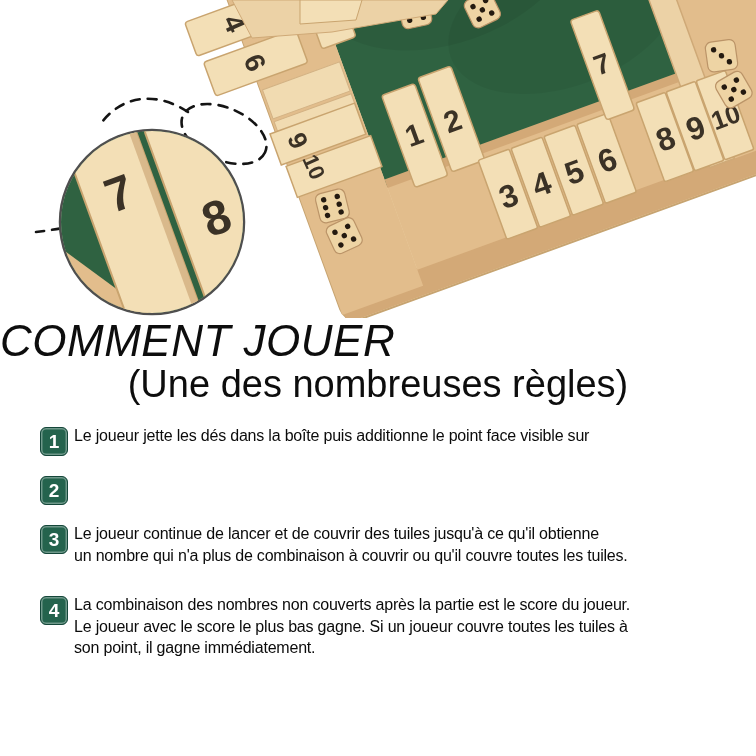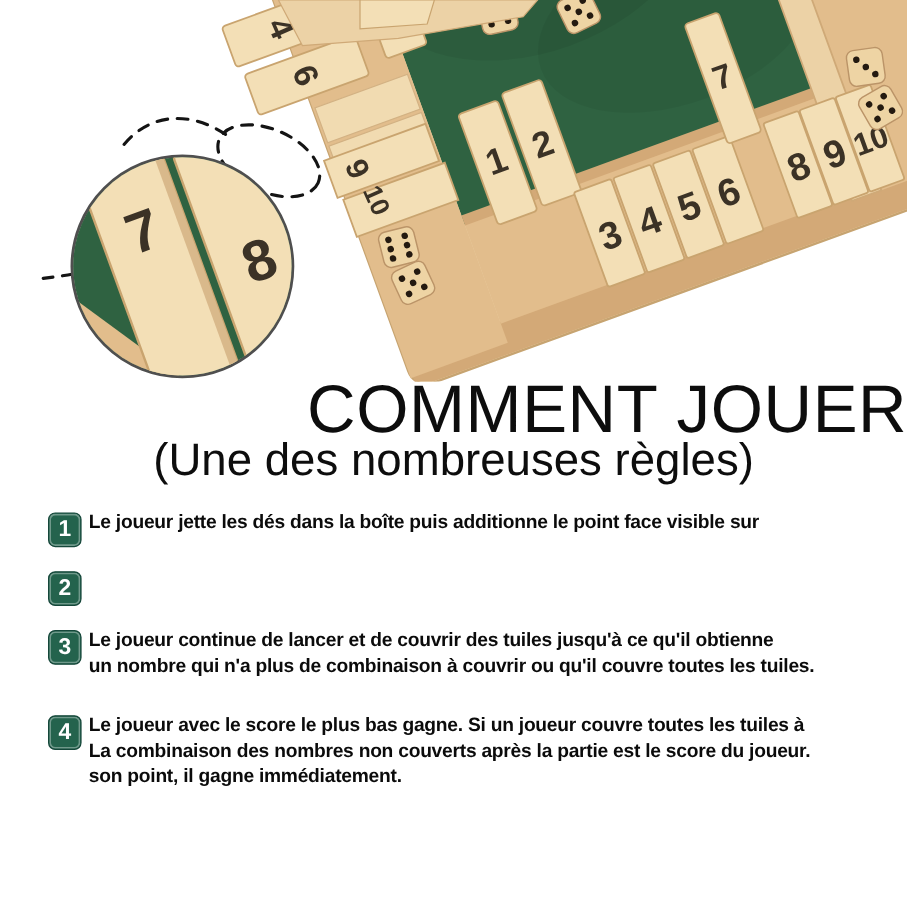--- a/index.html
+++ b/index.html
@@ -9,38 +9,38 @@
   html,body{margin:0;padding:0;}
   body{
     width:756px;height:756px;overflow:hidden;background:#ffffff;
     font-family:"Liberation Sans",sans-serif;color:var(--ink);
   }
   .photo{position:relative;width:756px;height:318px;background:#ffffff;}
   .num{font-family:"Liberation Sans",sans-serif;fill:var(--num);font-weight:600;}
   .felt{fill:var(--felt);} .wood{fill:var(--wood);} .wood-mid{fill:var(--wood-mid);}
   .wood-dark{fill:var(--wood-dark);} .tile{fill:var(--tile);}
   .title{
-    text-align:right;font-size:56px;line-height:46px;font-weight:400;
-    letter-spacing:0.5px;color:#0d0d0d;white-space:nowrap;
+    text-align:left;font-size:44px;line-height:46px;font-weight:400;
+    letter-spacing:0.5px;color:#0d0d0d;white-space:nowrap;font-style:italic;
   }
   .subtitle{
     text-align:center;font-size:38px;line-height:40px;font-weight:400;color:#0d0d0d;white-space:nowrap;
   }
   .steps{padding:21px 4px 0 40px;}
   .step{display:flex;align-items:flex-start;margin-bottom:18px;}
   .step:nth-of-type(3){margin-bottom:28px;}
   .badge{
     flex:0 0 auto;width:26px;height:27px;margin-top:2px;margin-right:6px;
     background:var(--badge);border:1px solid #15473a;border-radius:6px;
     box-shadow:inset 0 0 0 1.5px rgba(255,255,255,0.35);
     color:#ffffff;font-weight:700;font-size:19px;
     display:flex;align-items:center;justify-content:center;
   }
   .step-text{
-    font-size:16px;font-weight:700;line-height:21.5px;letter-spacing:-0.2px;color:var(--ink);
+    font-size:16px;font-weight:400;line-height:21.5px;letter-spacing:-0.2px;color:var(--ink);
   }
   .step-text .line{white-space:nowrap;}
 </style>
 </head>
 <body>
 
 <div>
 
   <div class="photo">
     <svg width="756" height="318" viewBox="0 0 756 318">
@@ -204,20 +204,20 @@
         <div class="badge">3</div>
         <div class="step-text">
           <div class="line">Le joueur continue de lancer et de couvrir des tuiles jusqu'à ce qu'il obtienne</div>
           <div class="line">un nombre qui n'a plus de combinaison à couvrir ou qu'il couvre toutes les tuiles.</div>
         </div>
       </div>
 
       <div class="step">
         <div class="badge">4</div>
         <div class="step-text">
+          <div class="line">La combinaison des nombres non couverts après la partie est le score du joueur.</div>
           <div class="line">Le joueur avec le score le plus bas gagne. Si un joueur couvre toutes les tuiles à</div>
-          <div class="line">La combinaison des nombres non couverts après la partie est le score du joueur.</div>
           <div class="line">son point, il gagne immédiatement.</div>
         </div>
       </div>
     </div>
 
 </div>
 
 </body></html>

